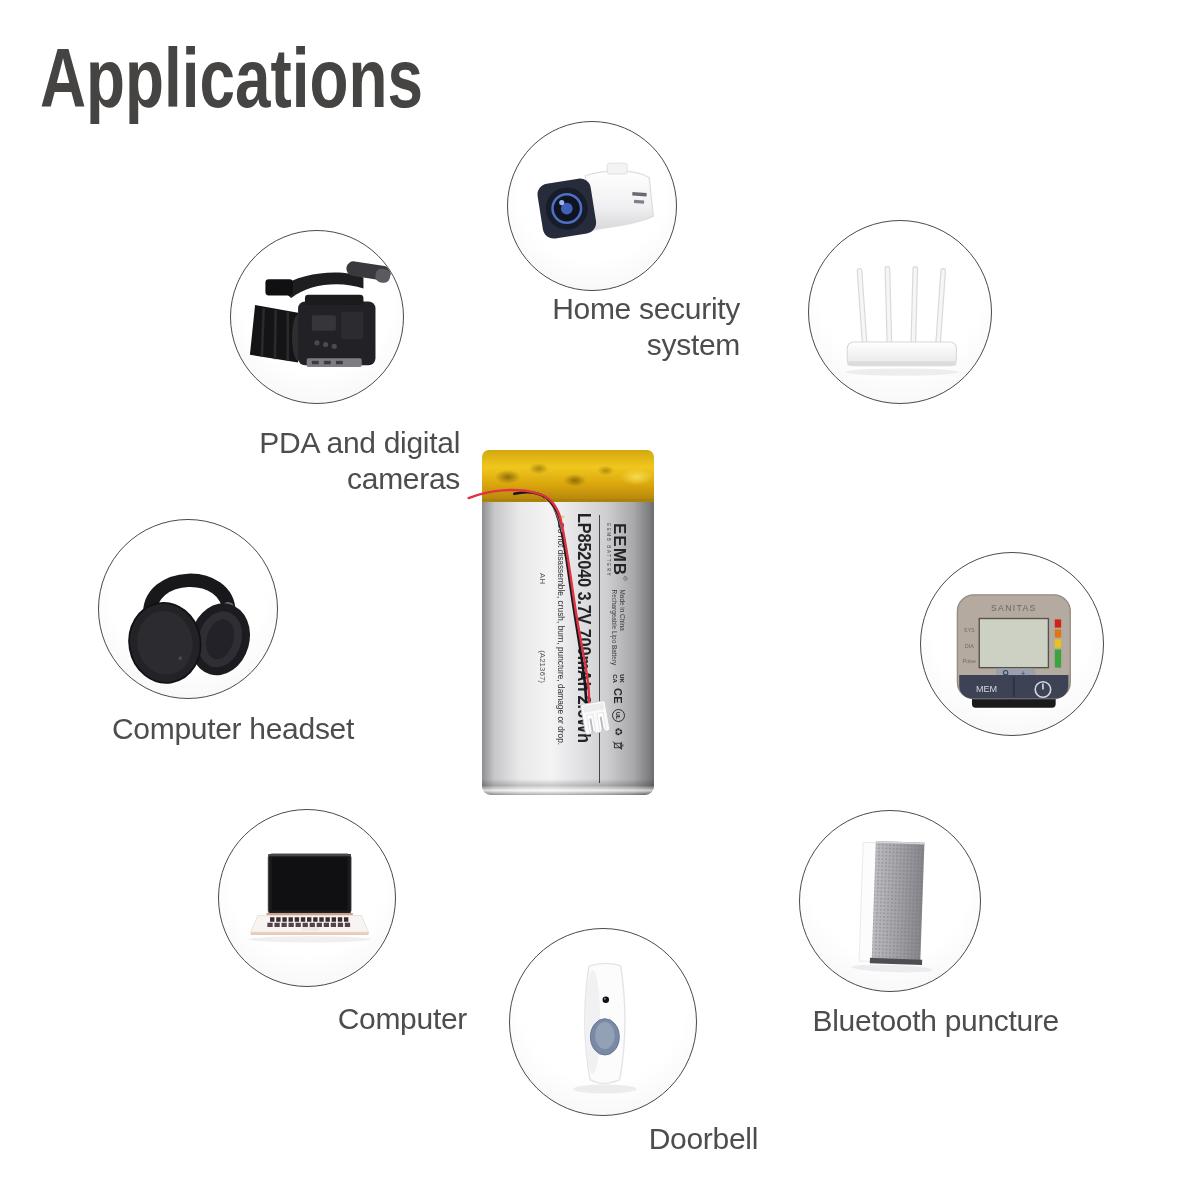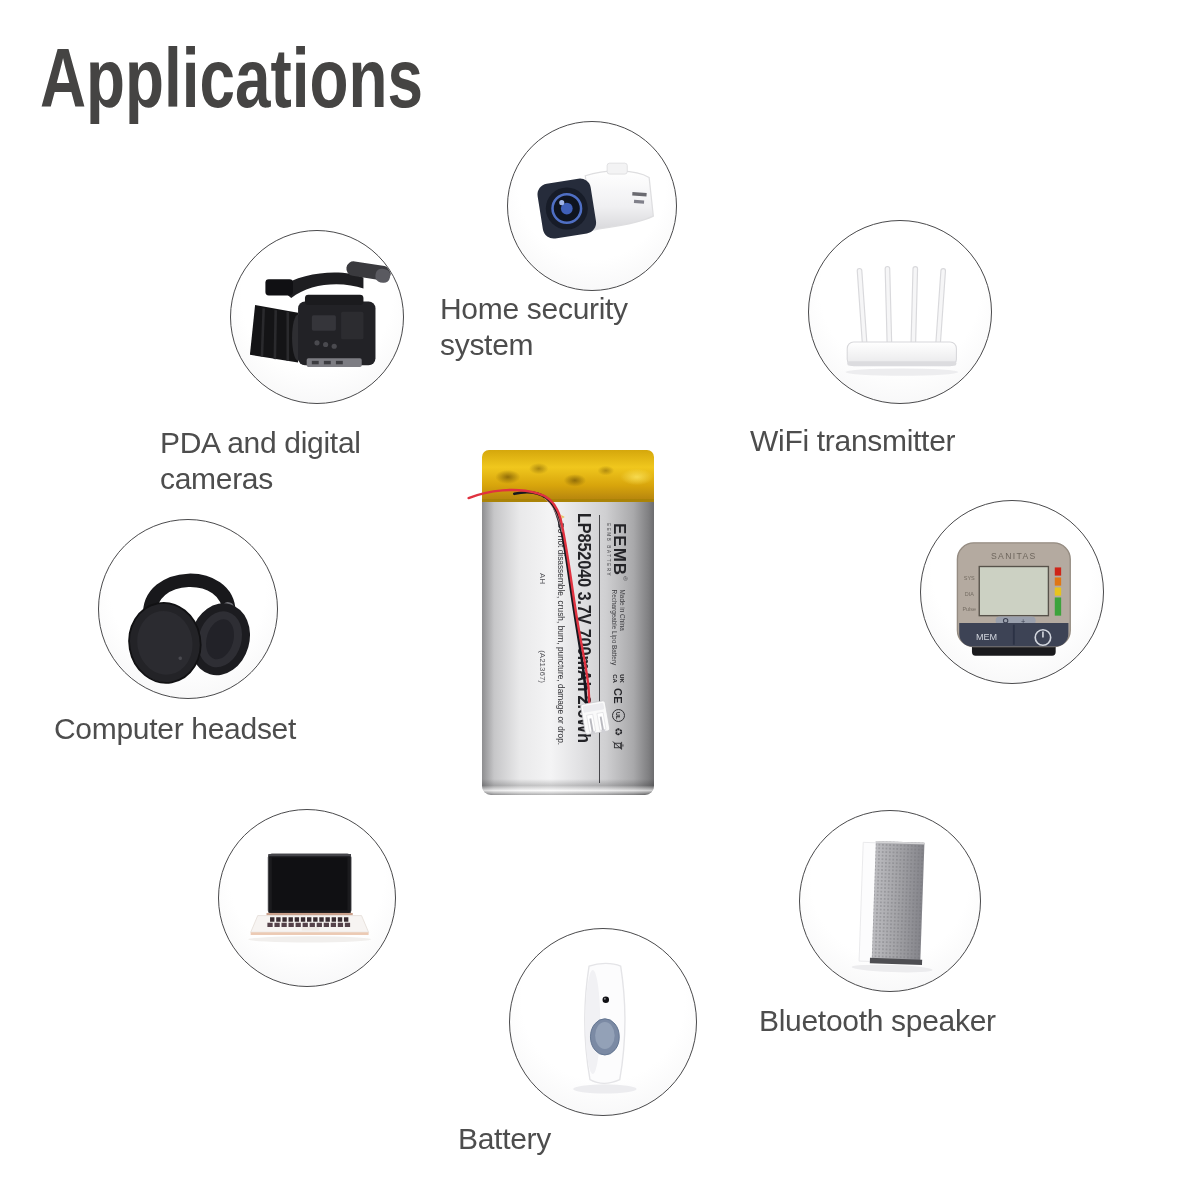--- a/index.html
+++ b/index.html
@@ -7,21 +7,21 @@
           font-family:"Liberation Sans",sans-serif;}
   
   .page-title{position:absolute;left:40px;top:30px;margin:0;font-size:84px;font-weight:700;
               color:#454443;letter-spacing:0;transform:scaleX(.76);transform-origin:left top;
               white-space:nowrap;}
   
   .app-circle{position:absolute;border-radius:50%;border:1.6px solid #4a4a4c;
               background:radial-gradient(circle at 50% 38%, #ffffff 55%, #f2f2f3 100%);
               overflow:hidden;box-sizing:border-box;}
   .app-circle svg{width:100%;height:100%;display:block;}
-  .app-label{position:absolute;width:300px;text-align:left;font-size:30px;line-height:36px;
+  .app-label{position:absolute;width:300px;text-align:right;font-size:30px;line-height:36px;
              color:#4d4d4d;letter-spacing:-0.3px;white-space:pre-line;}
   
   .battery{position:absolute;left:482px;top:450px;width:172px;height:345px;}
   .batt-tape{position:absolute;left:0;top:0;right:0;height:52px;border-radius:7px 7px 0 0;
     background:
       radial-gradient(18px 10px at 15% 55%, rgba(80,52,0,.55), transparent 70%),
       radial-gradient(14px 8px at 33% 38%, rgba(90,60,0,.45), transparent 70%),
       radial-gradient(16px 9px at 54% 62%, rgba(70,45,0,.5), transparent 70%),
       radial-gradient(12px 7px at 72% 42%, rgba(90,60,0,.4), transparent 70%),
       radial-gradient(22px 11px at 90% 55%, rgba(250,225,90,.85), transparent 75%),
@@ -139,41 +139,40 @@
         <rect x="112" y="50" width="5" height="90" rx="2.5" transform="rotate(1.5 114 140)"></rect>
         <rect x="139" y="52" width="5" height="88" rx="2.5" transform="rotate(4 141 140)"></rect>
       </g>
       <g>
         <rect x="42" y="133" width="120" height="26" rx="7" fill="url(#routerBody)" stroke="#d8d8db" stroke-width="1.2"></rect>
         <rect x="42" y="154" width="120" height="5" rx="2.5" fill="#dcdcdf"></rect>
         <ellipse cx="102" cy="166" rx="62" ry="4" fill="#ededef"></ellipse>
       </g>
     </svg>
   </div>
-  <div class="app-label" style="left:750px;top:423px">WiFi transmitter</div>
 
   <div class="app-circle" style="left:98px;top:519px;width:180px;height:180px">
     <svg viewBox="0 0 200 200">
       <path d="M57 108 C54 56 146 54 146 104" fill="none" stroke="#18181b" stroke-width="15" stroke-linecap="round"></path>
       <rect x="137" y="92" width="12" height="26" rx="5" transform="rotate(18 143 105)" fill="#6f6f75"></rect>
       <g transform="rotate(16 136 134)">
         <ellipse cx="136" cy="134" rx="33" ry="41" fill="#1c1c20"></ellipse>
         <ellipse cx="136" cy="134" rx="24" ry="32" fill="#2e2e34"></ellipse>
         <ellipse cx="136" cy="134" rx="15" ry="23" fill="#222228"></ellipse>
       </g>
       <g transform="rotate(-10 74 138)">
         <ellipse cx="74" cy="138" rx="40" ry="45" fill="#232327" stroke="#111113" stroke-width="2"></ellipse>
         <ellipse cx="74" cy="138" rx="31" ry="36" fill="#2b2b30"></ellipse>
         <circle cx="88" cy="158" r="2" fill="#4a4a50"></circle>
       </g>
     </svg>
   </div>
   <div class="app-label" style="left:54px;top:711px">Computer headset</div>
 
-  <div class="app-circle" style="left:920px;top:500px;width:184px;height:184px">
+  <div class="app-circle" style="left:920px;top:552px;width:184px;height:184px">
     <svg viewBox="0 0 200 200">
       <rect x="56" y="152" width="92" height="18" rx="4" fill="#1a1a1d"></rect>
       <rect x="40" y="46" width="124" height="114" rx="18" fill="#b4aaa0" stroke="#958c82" stroke-width="1.5"></rect>
       <text x="102" y="64" text-anchor="middle" font-size="9.5" letter-spacing="1.5" fill="#6e665d" font-family="Liberation Sans, sans-serif">SANITAS</text>
       <rect x="64" y="72" width="76" height="54" fill="#ccd1c3" stroke="#57524a" stroke-width="1.5"></rect>
       <g font-size="6" fill="#746c62" font-family="Liberation Sans, sans-serif" text-anchor="middle">
         <text x="53" y="87">SYS</text>
         <text x="53" y="104">DIA</text>
         <text x="53" y="121">Pulse</text>
       </g>
@@ -209,20 +208,21 @@
       <g>
         <path d="M44 120 H162 L170 139 H36 Z" fill="#f7f4f2" stroke="#e6dfda"></path>
         <line x1="58" y1="124.5" x2="148" y2="124.5" stroke="#3a2c31" stroke-width="5" stroke-dasharray="5 2"></line>
         <line x1="55" y1="130.5" x2="151" y2="130.5" stroke="#55424a" stroke-width="5" stroke-dasharray="6 2"></line>
         <rect x="94" y="133" width="20" height="4" rx="1" fill="#efe9e5"></rect>
         <rect x="36" y="139" width="134" height="3" fill="#eccab4"></rect>
         <ellipse cx="103" cy="147" rx="70" ry="3.5" fill="#f1efed"></ellipse>
       </g>
     </svg>
   </div>
+  <div class="app-label" style="left:167px;top:1001px">Computer</div>
 
   <div class="app-circle" style="left:799px;top:810px;width:182px;height:182px">
     <svg viewBox="0 0 200 200">
       <defs>
         <linearGradient id="spkGrille" x1="0" y1="0" x2="1" y2="0">
           <stop offset="0" stop-color="#bcbcc0"></stop>
             <stop offset=".5" stop-color="#a2a2a6"></stop>
           <stop offset="1" stop-color="#84848a"></stop>
         </linearGradient>
         <pattern id="spkDots" width="4" height="4" patternUnits="userSpaceOnUse">
@@ -232,36 +232,36 @@
       <g transform="rotate(2 103 100)">
         <rect x="68" y="36" width="16" height="132" fill="#fcfcfd" stroke="#e8e8ea"></rect>
         <rect x="82" y="34" width="54" height="134" fill="url(#spkGrille)"></rect>
         <rect x="82" y="34" width="54" height="134" fill="url(#spkDots)" opacity=".55"></rect>
         <rect x="82" y="34" width="54" height="2" fill="#d4d4d6"></rect>
         <rect x="80" y="164" width="58" height="6" fill="#4e4e52"></rect>
         <ellipse cx="105" cy="175" rx="45" ry="4" fill="#ececee"></ellipse>
       </g>
     </svg>
   </div>
-  <div class="app-label" style="left:759px;top:1003px">Bluetooth speaker</div>
+  <div class="app-label" style="left:759px;top:1003px">Bluetooth puncture</div>
 
   <div class="app-circle" style="left:509px;top:928px;width:188px;height:188px">
     <svg viewBox="0 0 200 200">
       <ellipse cx="102" cy="172" rx="34" ry="5" fill="#ececef"></ellipse>
       <path d="M85 40 C96 36 110 36 119 40 C125 78 125 122 118 162 C107 167 95 167 86 162 C79 122 79 78 85 40 Z" fill="#fcfcfd" stroke="#e4e4e7" stroke-width="1.5"></path>
       <ellipse cx="89" cy="100" rx="8" ry="56" fill="#f1f1f4"></ellipse>
       <circle cx="103" cy="76" r="3.5" fill="#101014"></circle>
       <circle cx="102" cy="75" r="1" fill="#8a8a90"></circle>
       <g>
         <ellipse cx="102" cy="116" rx="15.5" ry="19.5" fill="#7b8aa4" stroke="#61738f"></ellipse>
         <ellipse cx="102" cy="114.5" rx="10.5" ry="14.5" fill="#93a1b7"></ellipse>
       </g>
     </svg>
   </div>
-  <div class="app-label" style="left:458px;top:1121px">Battery</div>
+  <div class="app-label" style="left:458px;top:1121px">Doorbell</div>
 
   <div class="battery">
     <div class="batt-tape"></div>
     <div class="batt-cell">
       <div class="batt-label">
         <div class="lab-top">
           <div class="eemb-block">
             <span class="eemb-word">EEMB</span><span class="eemb-reg">®</span>
             <div class="eemb-sub">EEMB BATTERY</div>
           </div>

